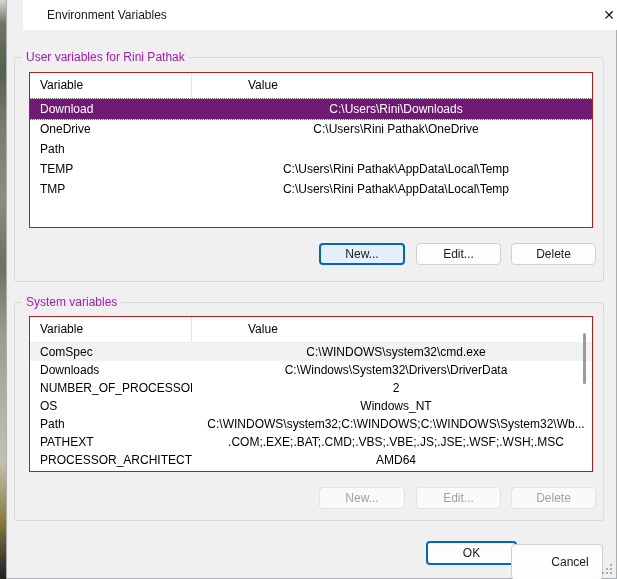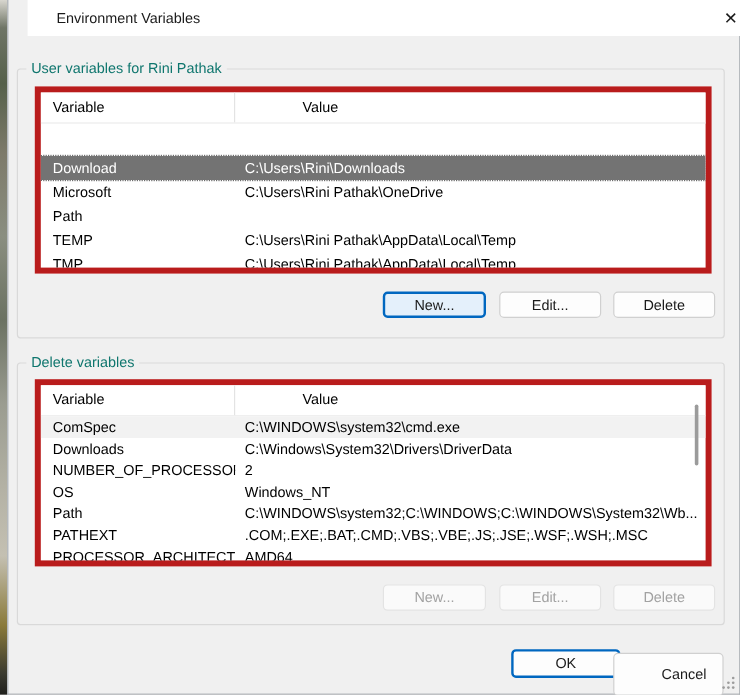--- a/index.html
+++ b/index.html
@@ -12,35 +12,35 @@
   .dialog{position:absolute;left:6px;top:0;width:611px;height:579px;box-sizing:border-box;
     background:#f0f0f0;border:1px solid #a9adb2;border-top:none;}
   .titlebar{position:absolute;left:16px;top:0;width:100%;height:30px;background:#ffffff;}
   .title-text{position:absolute;left:24px;top:0;line-height:30px;font-size:12px;color:#1a1a1a;white-space:nowrap;}
   .close-btn{position:absolute;right:0;top:0;width:46px;height:30px;display:flex;
     align-items:center;justify-content:center;font-size:14px;color:#1a1a1a;cursor:default;}
   .groupbox{position:absolute;box-sizing:border-box;border:1px solid #d9d9d9;border-radius:3px;}
   .group-user{left:7px;top:57px;width:590px;height:225px;}
   .group-system{left:7px;top:302px;width:590px;height:219px;}
   .group-label{position:absolute;top:-8px;left:7px;background:#f0f0f0;padding:0 4px;
-    line-height:15px;font-size:12px;color:#0f766e;white-space:nowrap;}
+    line-height:15px;font-size:12px;color:#a21caf;white-space:nowrap;}
   .lv{position:absolute;box-sizing:border-box;width:564px;height:156px;left:22px;
-    background:#ffffff;border:5px solid #b91c1c;overflow:hidden;}
+    background:#ffffff;border:1px solid #b91c1c;overflow:hidden;}
   .lv-user{top:72px;}
   .lv-system{top:316px;}
   .lv-header{display:flex;height:25px;line-height:25px;background:#ffffff;
     border-bottom:1px solid #ececec;}
   .hcell-var{width:162px;box-sizing:border-box;padding-left:10px;border-right:1px solid #e3e3e3;
     overflow:hidden;white-space:nowrap;}
   .hcell-val{flex:1;box-sizing:border-box;padding-left:8px;overflow:hidden;white-space:nowrap;margin-left:48px;}
   .row{display:flex;height:20px;line-height:20px;white-space:nowrap;}
   .lv-system .row{height:18px;line-height:18px;}
   .cell-var{width:162px;box-sizing:border-box;padding-left:10px;overflow:hidden;}
-  .cell-val{flex:1;box-sizing:border-box;padding-left:8px;overflow:hidden;}
-  .row.selected{background:#737373;color:#ffffff;outline:1px dotted #6d6d6d;outline-offset:0px;margin-top:27px;}
+  .cell-val{flex:1;box-sizing:border-box;padding-left:8px;overflow:hidden;text-align:center;}
+  .row.selected{background:#701a75;color:#ffffff;outline:1px dotted #6d6d6d;outline-offset:0px;}
   .row.hovered{background:#f2f2f2;}
   .scroll-thumb{position:absolute;right:6px;top:16px;width:3px;height:51px;background:#9b9b9b;border-radius:2px;}
   .btn{position:absolute;box-sizing:border-box;height:22px;border-radius:4px;
     background:#fdfdfd;border:1px solid #d0d0d0;display:flex;align-items:center;
     justify-content:center;font-size:12px;color:#1a1a1a;cursor:default;}
   .btn.focused{background:#e4f0fb;border:2px solid #0067c0;}
   .btn.default-accent{border:2px solid #0067c0;}
   .btn.disabled{background:#fafafa;border-color:#e3e3e3;color:#a2a2a2;}
   .btn-user-new{left:312px;top:243px;width:86px;}
   .btn-user-edit{left:409px;top:243px;width:85px;}
@@ -74,21 +74,21 @@
     <div class="lv lv-user">
       <div class="lv-header">
         <span class="hcell-var">Variable</span>
         <span class="hcell-val">Value</span>
       </div>
       <div class="row selected">
         <span class="cell-var">Download</span>
         <span class="cell-val">C:\Users\Rini\Downloads</span>
       </div>
       <div class="row">
-        <span class="cell-var">Microsoft</span>
+        <span class="cell-var">OneDrive</span>
         <span class="cell-val">C:\Users\Rini Pathak\OneDrive</span>
       </div>
       <div class="row">
         <span class="cell-var">Path</span>
       </div>
       <div class="row">
         <span class="cell-var">TEMP</span>
         <span class="cell-val">C:\Users\Rini Pathak\AppData\Local\Temp</span>
       </div>
       <div class="row">
@@ -101,21 +101,21 @@
       <span>New...</span>
     </div>
     <div class="btn btn-user-edit">
       <span>Edit...</span>
     </div>
     <div class="btn btn-user-delete">
       <span>Delete</span>
     </div>
 
     <div class="groupbox group-system">
-      <span class="group-label">Delete variables</span>
+      <span class="group-label">System variables</span>
     </div>
 
     <div class="lv lv-system">
       <div class="lv-header">
         <span class="hcell-var">Variable</span>
         <span class="hcell-val">Value</span>
       </div>
       <div class="row hovered">
         <span class="cell-var">ComSpec</span>
         <span class="cell-val">C:\WINDOWS\system32\cmd.exe</span>

